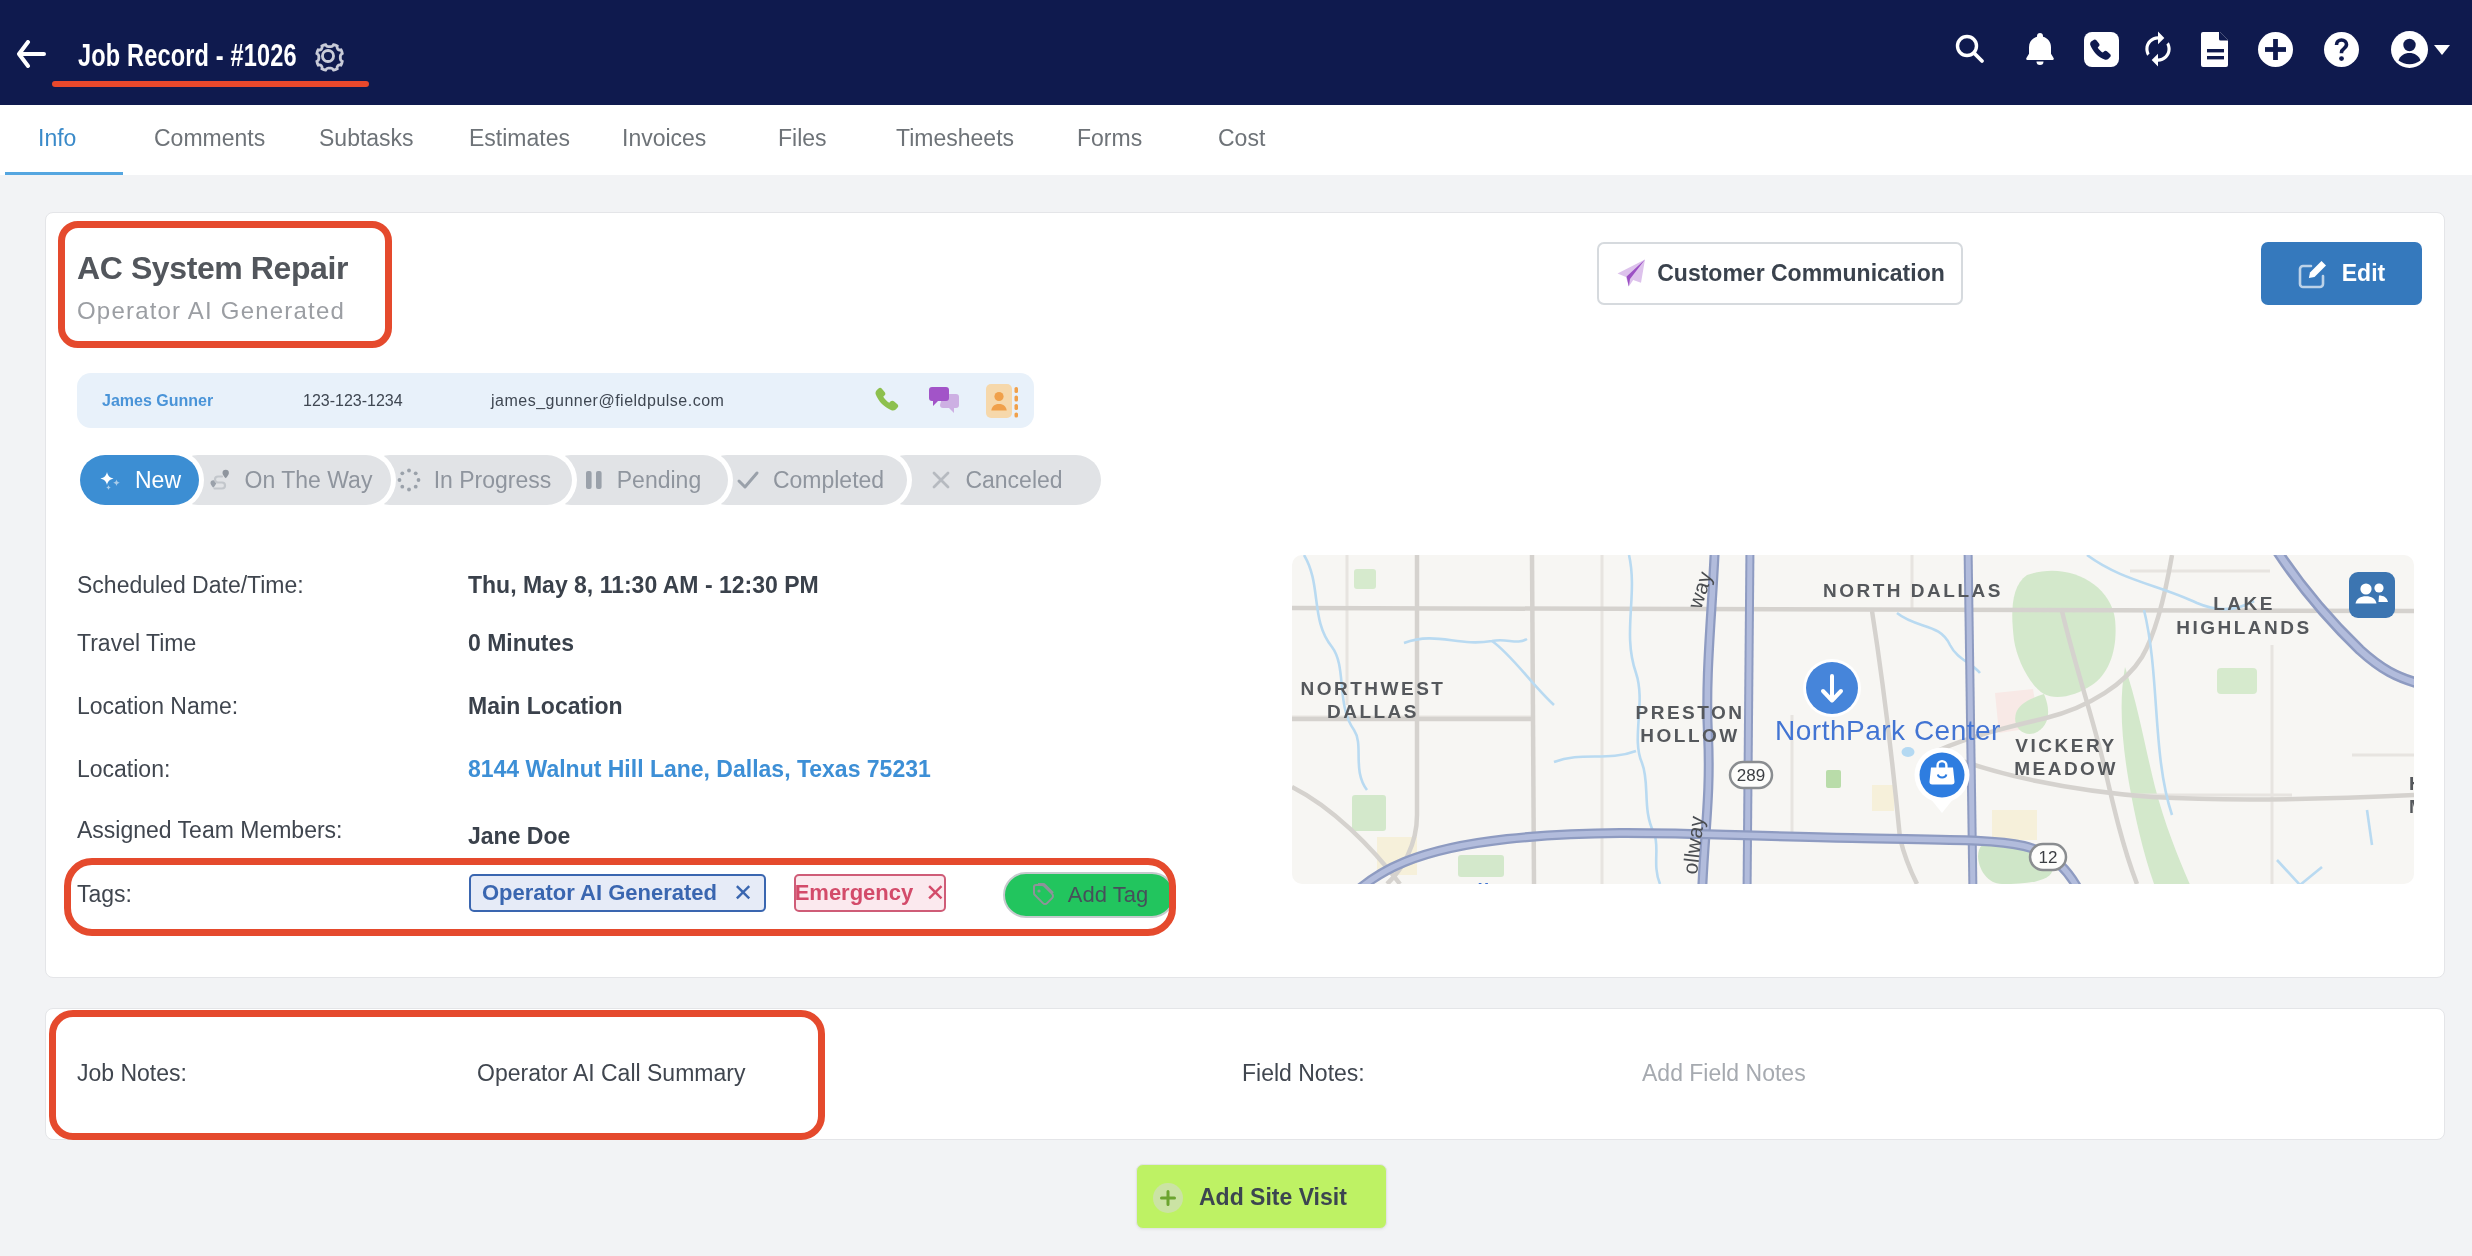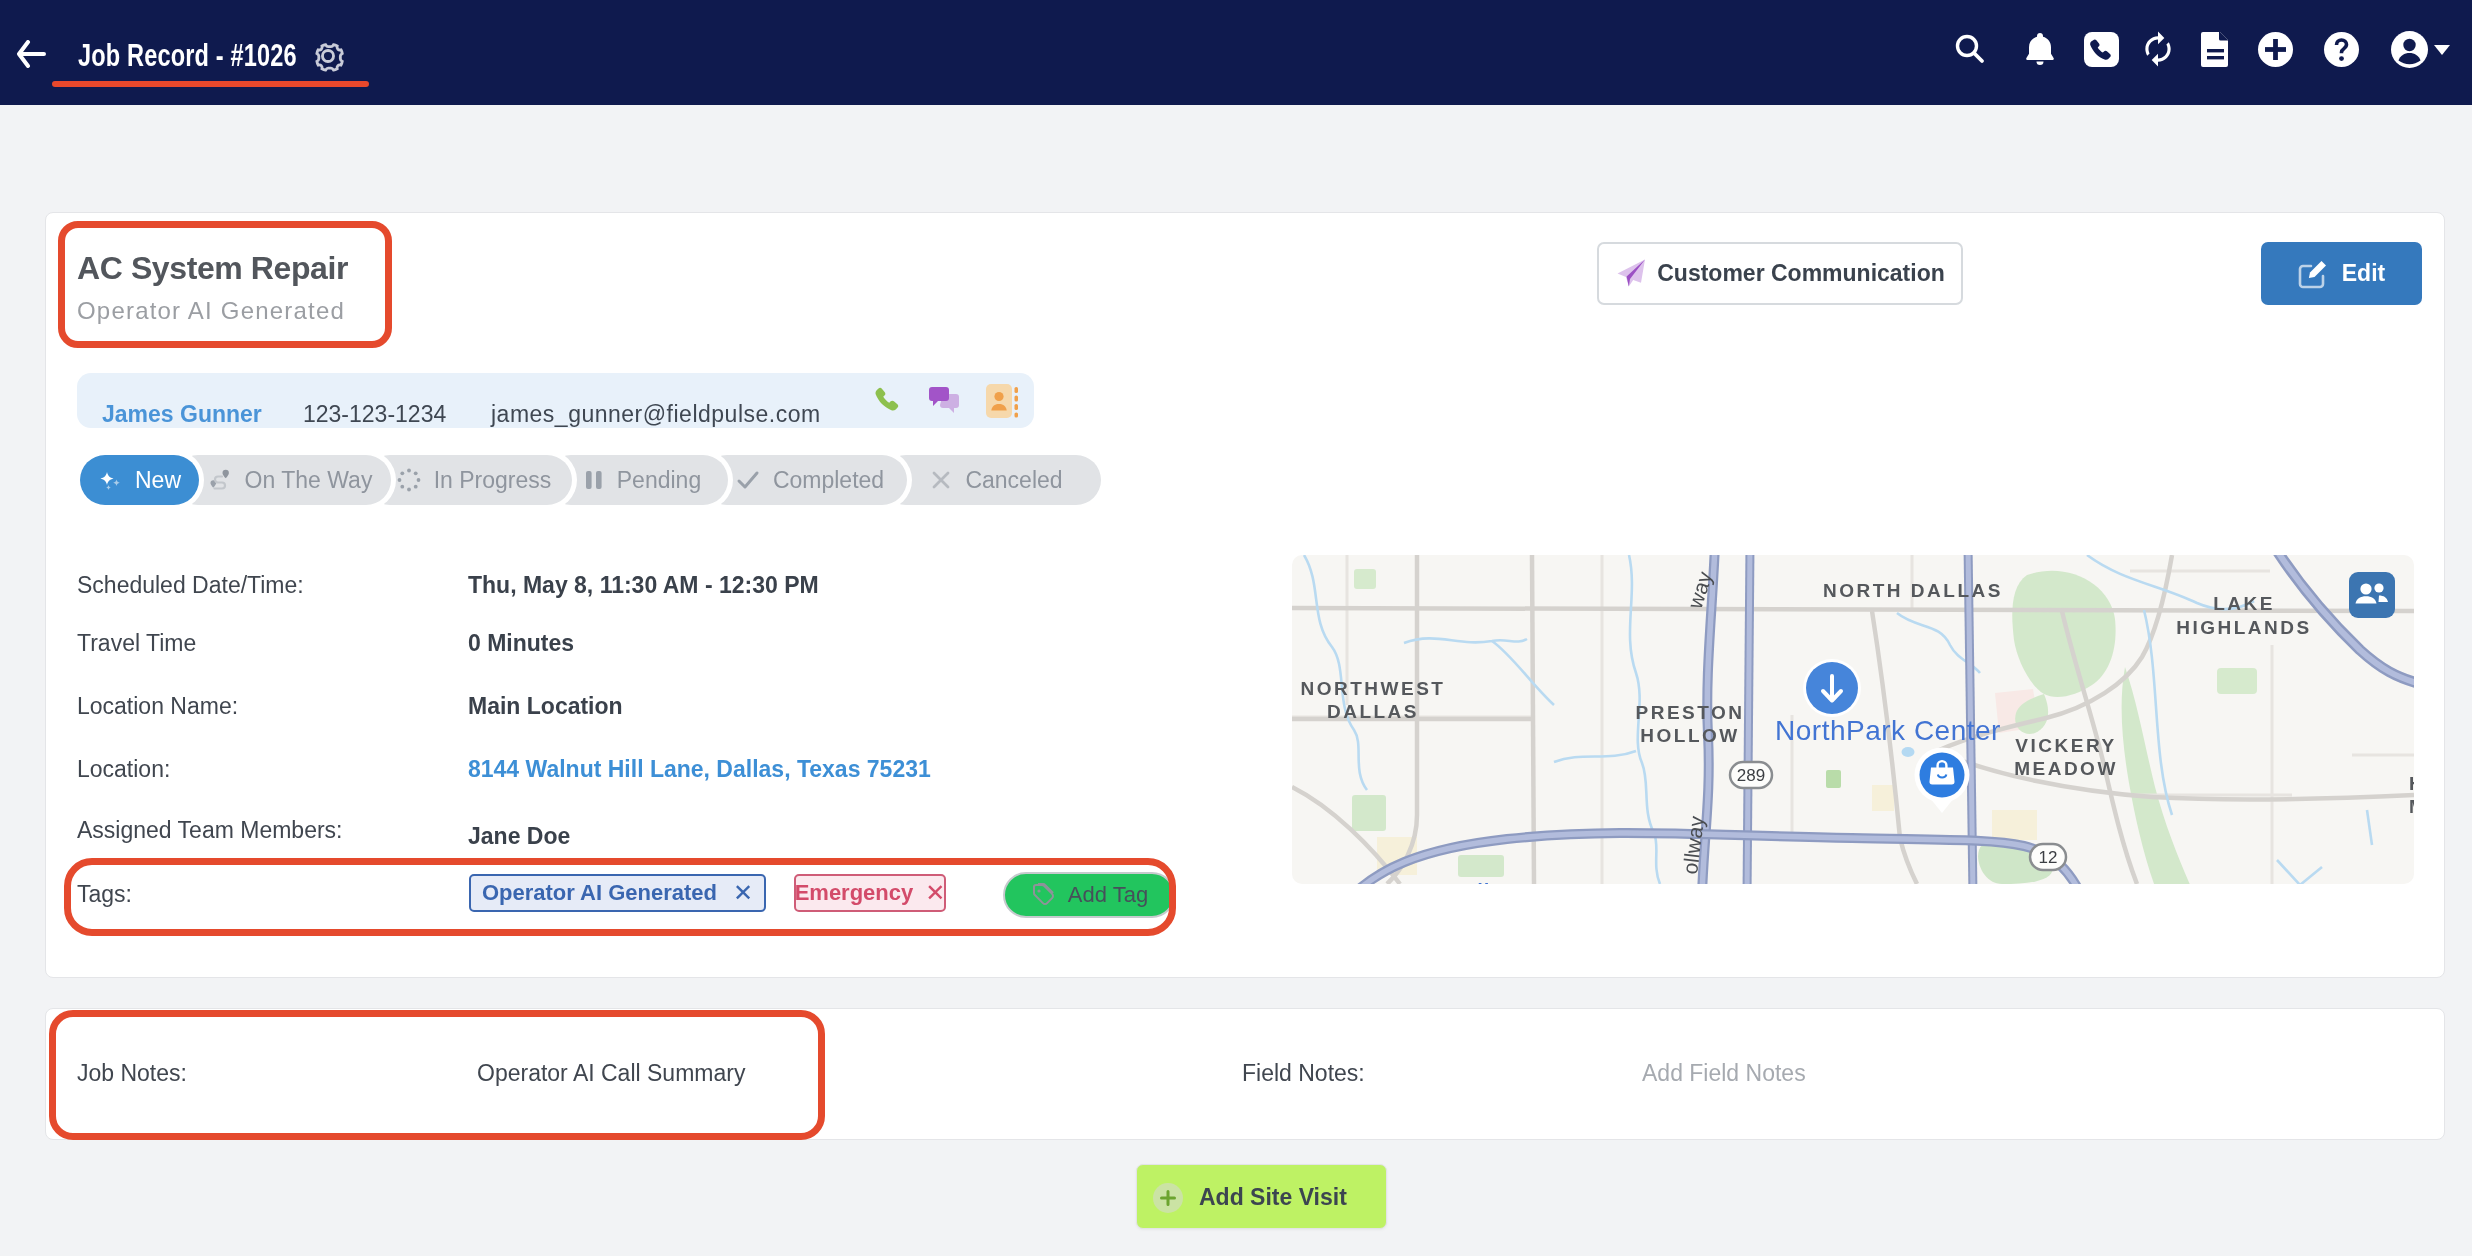--- a/index.html
+++ b/index.html
@@ -24,21 +24,21 @@
 
 #jobtitle { position:absolute; left:77px; top:250px; font-size:32px; font-weight:700; color:#52565c; letter-spacing:-0.4px; }
 #jobsub { position:absolute; left:77px; top:297px; font-size:24px; color:#9b9ea3; letter-spacing:1.2px; }
 
 .btn { position:absolute; top:242px; height:63px; border-radius:7px; display:flex; align-items:center; justify-content:center; font-size:23px; font-weight:700; }
 #btn-cc { left:1597px; width:366px; background:#fff; border:2px solid #d6dade; color:#3a424d; gap:9px; }
 #btn-actions { left:1983px; width:255px; background:#7cbc40; color:#fff; gap:18px; }
 #btn-edit { left:2261px; width:161px; background:#3579bd; color:#fff; gap:14px; }
 
 #contact { position:absolute; left:77px; top:373px; width:957px; height:55px; background:#e8f1fa; border-radius:14px; }
-#contact span { position:absolute; top:14px; line-height:55px; font-size:23px; }
+#contact span { position:absolute; top:0; line-height:55px; font-size:16px; }
 
 #pills { position:absolute; left:80px; top:455px; height:50px; display:flex; }
 .pill { height:50px; border-radius:25px; display:flex; align-items:center; justify-content:center; gap:12px; font-size:23px; color:#8f959e; background:#e1e3e6; box-shadow:0 0 0 5px #fff; position:relative; }
 .pill svg { flex:0 0 auto; }
 
 .lbl { position:absolute; left:77px; font-size:23px; color:#40464f; }
 .val { position:absolute; left:468px; font-size:23px; font-weight:700; color:#3a414b; }
 
 .tagchip { position:absolute; top:874px; height:38px; display:flex; align-items:center; font-weight:700; font-size:22px; border-radius:5px; }
 
@@ -94,20 +94,32 @@
         <circle cx="18.5" cy="27.6" r="2.4" fill="#0f1a4e"></circle>
       </svg>
     <svg class="navicon" style="left:2390px;top:30px" width="39" height="39" viewBox="0 0 39 39">
         <circle cx="19.5" cy="19.5" r="18.5" fill="#fff"></circle>
         <circle cx="19.5" cy="15" r="6.2" fill="#0f1a4e"></circle>
         <path fill="#0f1a4e" d="M8.5 30.6 c1.6-5 6-7.6 11-7.6 s9.4 2.6 11 7.6 a18.5 18.5 0 0 1-22 0 z"></path>
       </svg>
     <svg class="navicon" style="left:2432px;top:42px" width="20" height="16" viewBox="0 0 20 16">
         <path fill="#fff" d="M2 3 h16 l-8 10 z"></path>
       </svg>
+  </div>
+  <div id="tabs">
+    <div class="tab active" style="left:38px">Info</div>
+    <div class="tab" style="left:154px">Comments</div>
+    <div class="tab" style="left:319px">Subtasks</div>
+    <div class="tab" style="left:469px">Estimates</div>
+    <div class="tab" style="left:622px">Invoices</div>
+    <div class="tab" style="left:778px">Files</div>
+    <div class="tab" style="left:896px">Timesheets</div>
+    <div class="tab" style="left:1077px">Forms</div>
+    <div class="tab" style="left:1218px">Cost</div>
+    <div id="tabuline"></div>
   </div>
 
   <div id="card1"></div>
 
   <div id="jobtitle">AC System Repair</div>
   <div id="jobsub">Operator AI Generated</div>
   <div class="annot" style="left:58px;top:221px;width:334px;height:127px;border-radius:20px"></div>
 
   <div class="btn" id="btn-cc">
     <svg width="33" height="33" viewBox="0 0 33 33">

